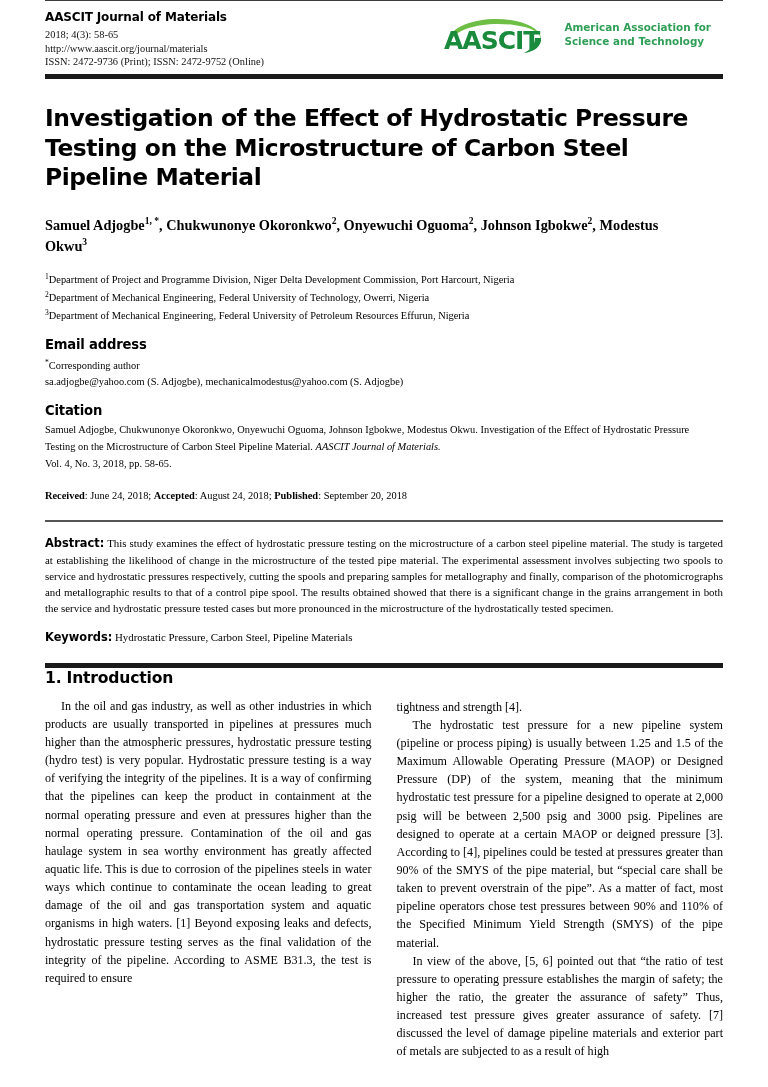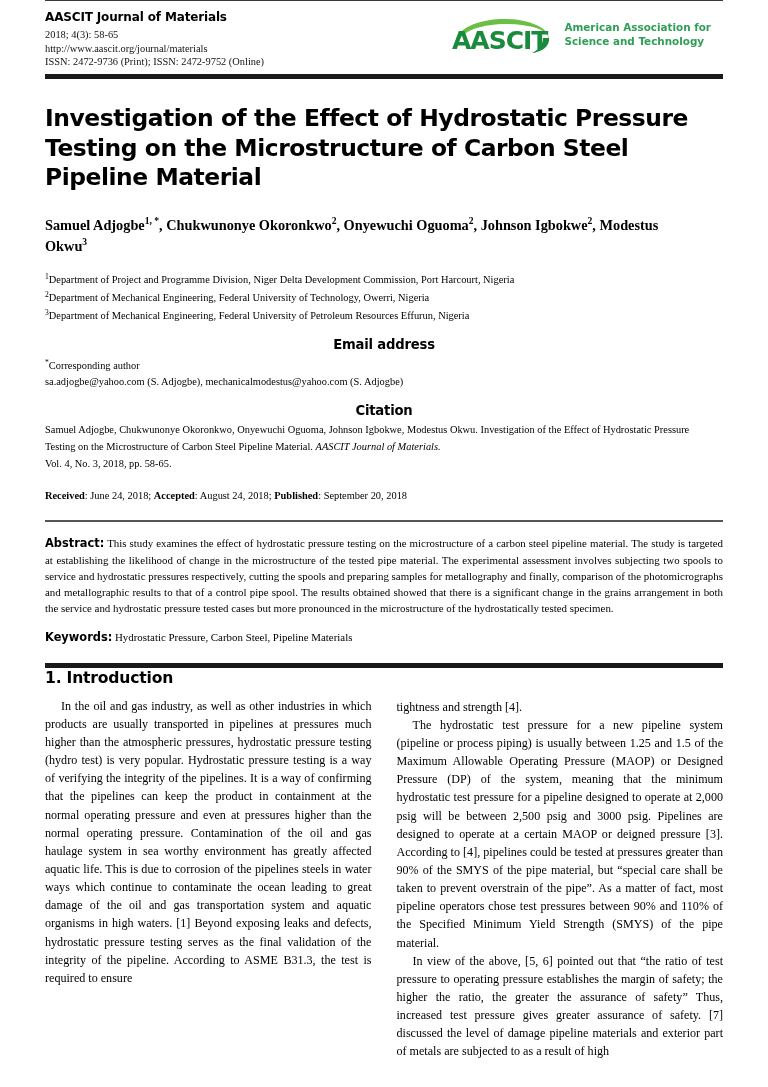--- a/index.html
+++ b/index.html
@@ -62,21 +62,21 @@
     font-size: 10.4px;
     line-height: 1.33;
     margin: 0;
     color: #111;
   }
 
   
   .logo-block {
     display: flex;
     align-items: center;
-    gap: 6px;
+    gap: 14px;
     padding-top: 4px;
     padding-right: 12px;
   }
   .logo-mark {
     position: relative;
     width: 108px;
     height: 42px;
   }
   .logo-mark svg { display: block; }
   .logo-tagline {
@@ -119,21 +119,20 @@
   }
   .affiliation sup { font-size: 7.6px; }
 
   
   .sec-head {
     font-family: "DejaVu Sans", sans-serif;
     font-weight: bold;
     font-size: 13.2px;
     letter-spacing: -0.2px;
     margin: 13px 0 4px 0;
-    text-align: center;
   }
 
   .meta-line {
     font-size: 10.4px;
     line-height: 1.5;
     margin: 0;
   }
   .meta-line sup { font-size: 7.6px; }
 
   .citation-body {

